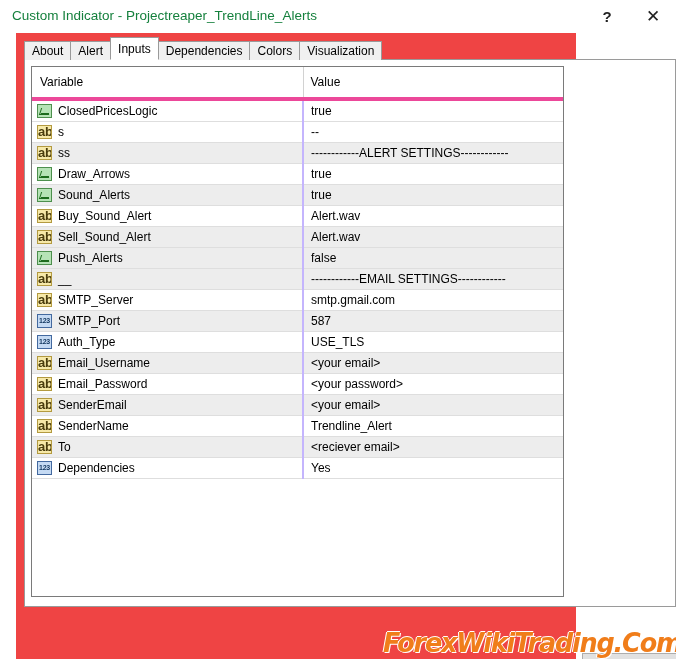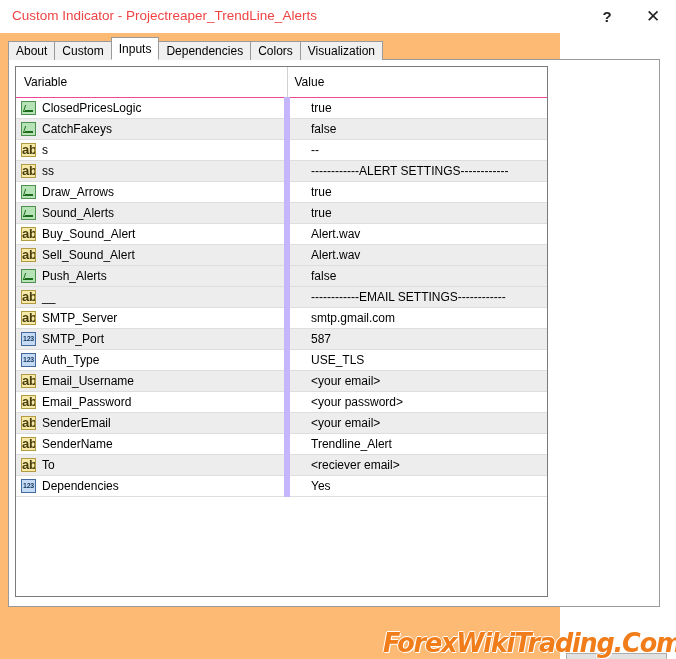--- a/index.html
+++ b/index.html
@@ -23,21 +23,21 @@
     left: 0; top: 0;
     width: 676px; height: 33px;
     background: #ffffff;
     display: flex;
     align-items: center;
   }
   .title-text {
     position: absolute;
     left: 12px; top: 8px;
     font-size: 13.5px;
-    color: #ef4444;
+    color: #15803d;
     white-space: nowrap;
   }
   .titlebar-buttons {
     position: absolute;
     right: 0; top: 0;
     height: 33px;
     display: flex;
     align-items: center;
   }
   .tb-btn {
@@ -47,23 +47,23 @@
     justify-content: center;
     cursor: default;
     color: #222;
   }
   .tb-help { font-size: 15px; font-weight: bold; }
   .tb-close { font-size: 17px; font-weight: 300; }
 
   
   .window-body {
     position: absolute;
-    left: 0; top: 33px;
+    left: 16px; top: 33px;
     width: 560px; height: 626px;
-    background: #fdba74;
+    background: #ef4444;
   }
 
   
   .tabstrip {
     position: absolute;
     left: 8px; top: 5px;
     height: 22px;
     display: flex;
     align-items: flex-end;
     z-index: 3;
@@ -120,39 +120,39 @@
     font-size: 12px;
   }
   .tbl col.c-var { width: 271px; }
   .tbl col.c-val { width: auto; }
   .tbl th {
     height: 30px;
     background: #ffffff;
     font-weight: normal;
     text-align: left;
     padding: 0 0 0 8px;
-    border-bottom: 1px solid #ec4899;
+    border-bottom: 4px solid #ec4899;
     border-right: 1px solid #d2d2d2;
     color: #000;
     vertical-align: middle;
   }
   .tbl th.val-h { border-right: none; padding-left: 7px; }
   .tbl td {
     height: 20px;
     padding: 0;
     border-bottom: 1px solid #dedede;
-    border-right: 6px solid #c4b5fd;
+    border-right: 2px solid #c4b5fd;
     vertical-align: middle;
     white-space: nowrap;
     overflow: hidden;
     color: #000;
   }
   .tbl td.val {
     border-right: none;
-    padding-left: 21px;
+    padding-left: 7px;
   }
   .tbl tr.odd td { background: #ffffff; }
   .tbl tr.even td { background: #ededed; }
 
   .var-cell { display: flex; align-items: center; padding-left: 5px; }
   .var-name { margin-left: 6px; }
 
   
   .icn {
     width: 15px; height: 14px;
@@ -272,21 +272,21 @@
   <div class="titlebar-buttons">
     <div class="tb-btn tb-help">?</div>
     <div class="tb-btn tb-close">✕</div>
   </div>
 </div>
 
 <div class="window-body">
 
   <div class="tabstrip">
     <div class="tab">About</div>
-    <div class="tab">Custom</div>
+    <div class="tab">Alert</div>
     <div class="tab active">Inputs</div>
     <div class="tab">Dependencies</div>
     <div class="tab">Colors</div>
     <div class="tab">Visualization</div>
   </div>
 
   <div class="tabpage">
 
     <div class="table-frame">
       <table class="tbl">
@@ -303,29 +303,20 @@
         <tbody>
             <tr class="odd">
               <td>
                 <div class="var-cell">
                   <span class="icn icn-bool"></span>
                   <span class="var-name">ClosedPricesLogic</span>
                 </div>
               </td>
               <td class="val"><span>true</span></td>
             </tr>
-            <tr class="even">
-              <td>
-                <div class="var-cell">
-                  <span class="icn icn-bool"></span>
-                  <span class="var-name">CatchFakeys</span>
-                </div>
-              </td>
-              <td class="val"><span>false</span></td>
-            </tr>
             <tr class="odd">
               <td>
                 <div class="var-cell">
                   <span class="icn icn-str">ab</span>
                   <span class="var-name">s</span>
                 </div>
               </td>
               <td class="val"><span>--</span></td>
             </tr>
             <tr class="even">

